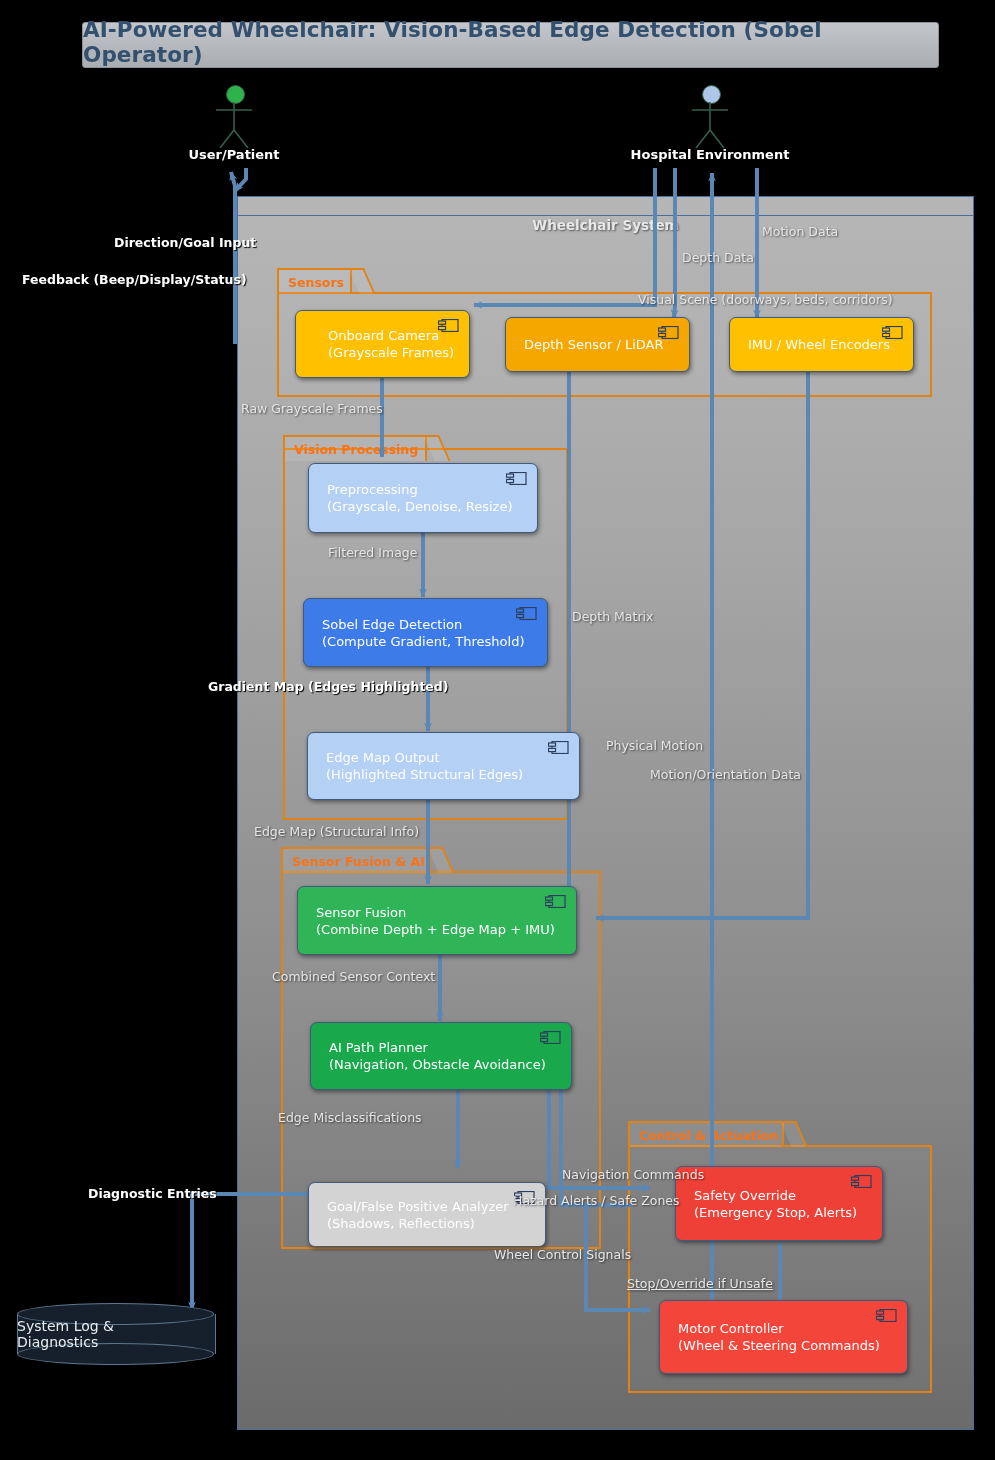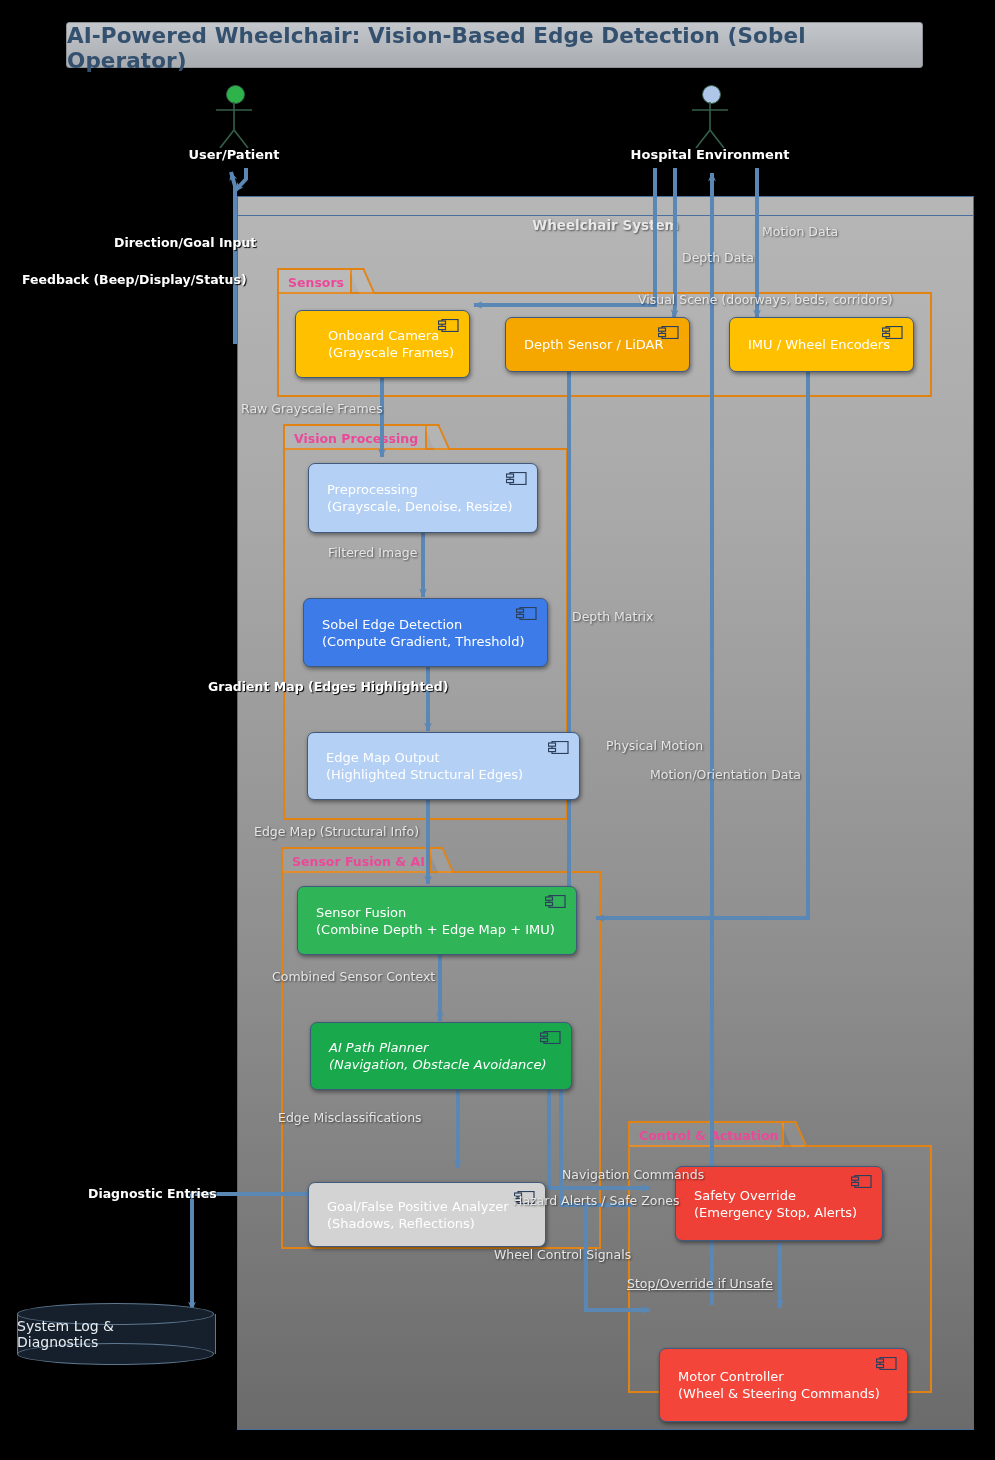--- a/index.html
+++ b/index.html
@@ -2,25 +2,25 @@
 <html><head>
 <meta charset="utf-8">
 <style>
   html,body{margin:0;padding:0;background:#000;}
   body{width:995px;height:1460px;position:relative;overflow:hidden;
        font-family:"DejaVu Sans","Liberation Sans",sans-serif;}
   .stage{position:absolute;left:0;top:0;width:995px;height:1460px;background:#000;}
 
   
   #title-banner{
-    position:absolute;left:66px;top:22px;width:855px;height:44px;
+    position:absolute;left:82px;top:22px;width:855px;height:44px;
     background:linear-gradient(180deg,#c3c6cb 0%,#b4b7bc 55%,#a9acb1 100%);
     border:1px solid #8e9196;border-radius:3px;
     box-shadow:2px 3px 5px rgba(0,0,0,.65);
-    display:flex;align-items:flex-start;justify-content:center;
+    display:flex;align-items:flex-end;justify-content:center;
   }
   #title-banner span{
     color:#33506e;font-size:21.5px;font-weight:bold;letter-spacing:.1px;
     font-family:"DejaVu Sans","Liberation Sans",sans-serif;
   }
 
   
   #system-box{
     position:absolute;left:237px;top:196px;width:735px;height:1232px;
     background:linear-gradient(180deg,#b6b6b6 0%,#a9a9a9 25%,#8e8e8e 62%,#6b6b6b 100%);
@@ -38,21 +38,21 @@
   }
 
   
   .pkg{position:absolute;border:2px solid #e08214;box-sizing:border-box;
        background:rgba(255,255,255,0.035);}
   .pkg-tab{
     position:absolute;top:-26px;left:-2px;height:26px;
     border:2px solid #e08214;border-bottom:none;box-sizing:border-box;
     background:rgba(255,255,255,0.10);
     display:flex;align-items:center;padding:0 10px 0 9px;
-    color:#ec4899;font-size:12.5px;font-weight:bold;white-space:nowrap;
+    color:#f97316;font-size:12.5px;font-weight:bold;white-space:nowrap;
   }
   .pkg-tab .skew{
     position:absolute;right:-14px;top:-2px;width:16px;height:26px;
     border-right:2px solid #e08214;border-top:2px solid #e08214;
     box-sizing:border-box;
     transform:skewX(24deg);transform-origin:top left;
     background:rgba(255,255,255,0.10);
   }
 
   
@@ -116,21 +116,21 @@
   </div>
 
   <div class="pkg" id="pkg-sensors" style="left:277px;top:292px;width:655px;height:105px;">
     <div class="pkg-tab" style="width:75px;">
       <span>Sensors</span>
       <span class="skew"></span>
     </div>
   </div>
 
   <div class="pkg" id="pkg-vision" style="left:283px;top:448px;width:285px;height:372px;">
-    <div class="pkg-tab" style="width:144px;">
+    <div class="pkg-tab" style="width:144px;margin-top:11px;">
       <span>Vision Processing</span>
       <span class="skew"></span>
     </div>
   </div>
 
   <div class="pkg" id="pkg-fusion" style="left:281px;top:871px;width:320px;height:378px;">
     <div class="pkg-tab" style="width:150px;">
       <span>Sensor Fusion &amp; AI</span>
       <span class="skew"></span>
     </div>
@@ -252,21 +252,21 @@
   <div class="comp" style="left:297px;top:886px;width:280px;height:69px;background:#2fb457;">
     <span class="ln">Sensor Fusion</span>
     <span class="ln">(Combine Depth + Edge Map + IMU)</span>
     <svg class="comp-icon" viewBox="0 0 21 13">
       <rect x="4" y="0.5" width="16" height="12" fill="none" stroke="#2c3f5c" stroke-width="1.2"></rect>
       <rect x="0.5" y="2" width="7" height="3.2" fill="#2fb457" stroke="#2c3f5c" stroke-width="1.2"></rect>
       <rect x="0.5" y="7.4" width="7" height="3.2" fill="#2fb457" stroke="#2c3f5c" stroke-width="1.2"></rect>
     </svg>
   </div>
 
-  <div class="comp" style="left:310px;top:1022px;width:262px;height:68px;background:#19a84c;font-style:italic;">
+  <div class="comp" style="left:310px;top:1022px;width:262px;height:68px;background:#19a84c;">
     <span class="ln">AI Path Planner</span>
     <span class="ln">(Navigation, Obstacle Avoidance)</span>
     <svg class="comp-icon" viewBox="0 0 21 13">
       <rect x="4" y="0.5" width="16" height="12" fill="none" stroke="#2c3f5c" stroke-width="1.2"></rect>
       <rect x="0.5" y="2" width="7" height="3.2" fill="#19a84c" stroke="#2c3f5c" stroke-width="1.2"></rect>
       <rect x="0.5" y="7.4" width="7" height="3.2" fill="#19a84c" stroke="#2c3f5c" stroke-width="1.2"></rect>
     </svg>
   </div>
 
   <div class="comp" style="left:308px;top:1182px;width:238px;height:65px;background:#d3d3d3;">
@@ -282,21 +282,21 @@
   <div class="comp" style="left:675px;top:1166px;width:208px;height:75px;background:#ee4036;">
     <span class="ln">Safety Override</span>
     <span class="ln">(Emergency Stop, Alerts)</span>
     <svg class="comp-icon" viewBox="0 0 21 13">
       <rect x="4" y="0.5" width="16" height="12" fill="none" stroke="#2c3f5c" stroke-width="1.2"></rect>
       <rect x="0.5" y="2" width="7" height="3.2" fill="#ee4036" stroke="#2c3f5c" stroke-width="1.2"></rect>
       <rect x="0.5" y="7.4" width="7" height="3.2" fill="#ee4036" stroke="#2c3f5c" stroke-width="1.2"></rect>
     </svg>
   </div>
 
-  <div class="comp" style="left:659px;top:1300px;width:249px;height:74px;background:#f4453a;margin-top:48px;">
+  <div class="comp" style="left:659px;top:1300px;width:249px;height:74px;background:#f4453a;">
     <span class="ln">Motor Controller</span>
     <span class="ln">(Wheel &amp; Steering Commands)</span>
     <svg class="comp-icon" viewBox="0 0 21 13">
       <rect x="4" y="0.5" width="16" height="12" fill="none" stroke="#2c3f5c" stroke-width="1.2"></rect>
       <rect x="0.5" y="2" width="7" height="3.2" fill="#f4453a" stroke="#2c3f5c" stroke-width="1.2"></rect>
       <rect x="0.5" y="7.4" width="7" height="3.2" fill="#f4453a" stroke="#2c3f5c" stroke-width="1.2"></rect>
     </svg>
   </div>
 
   <div class="actor" style="left:202px;top:85px;width:64px;height:80px;">

